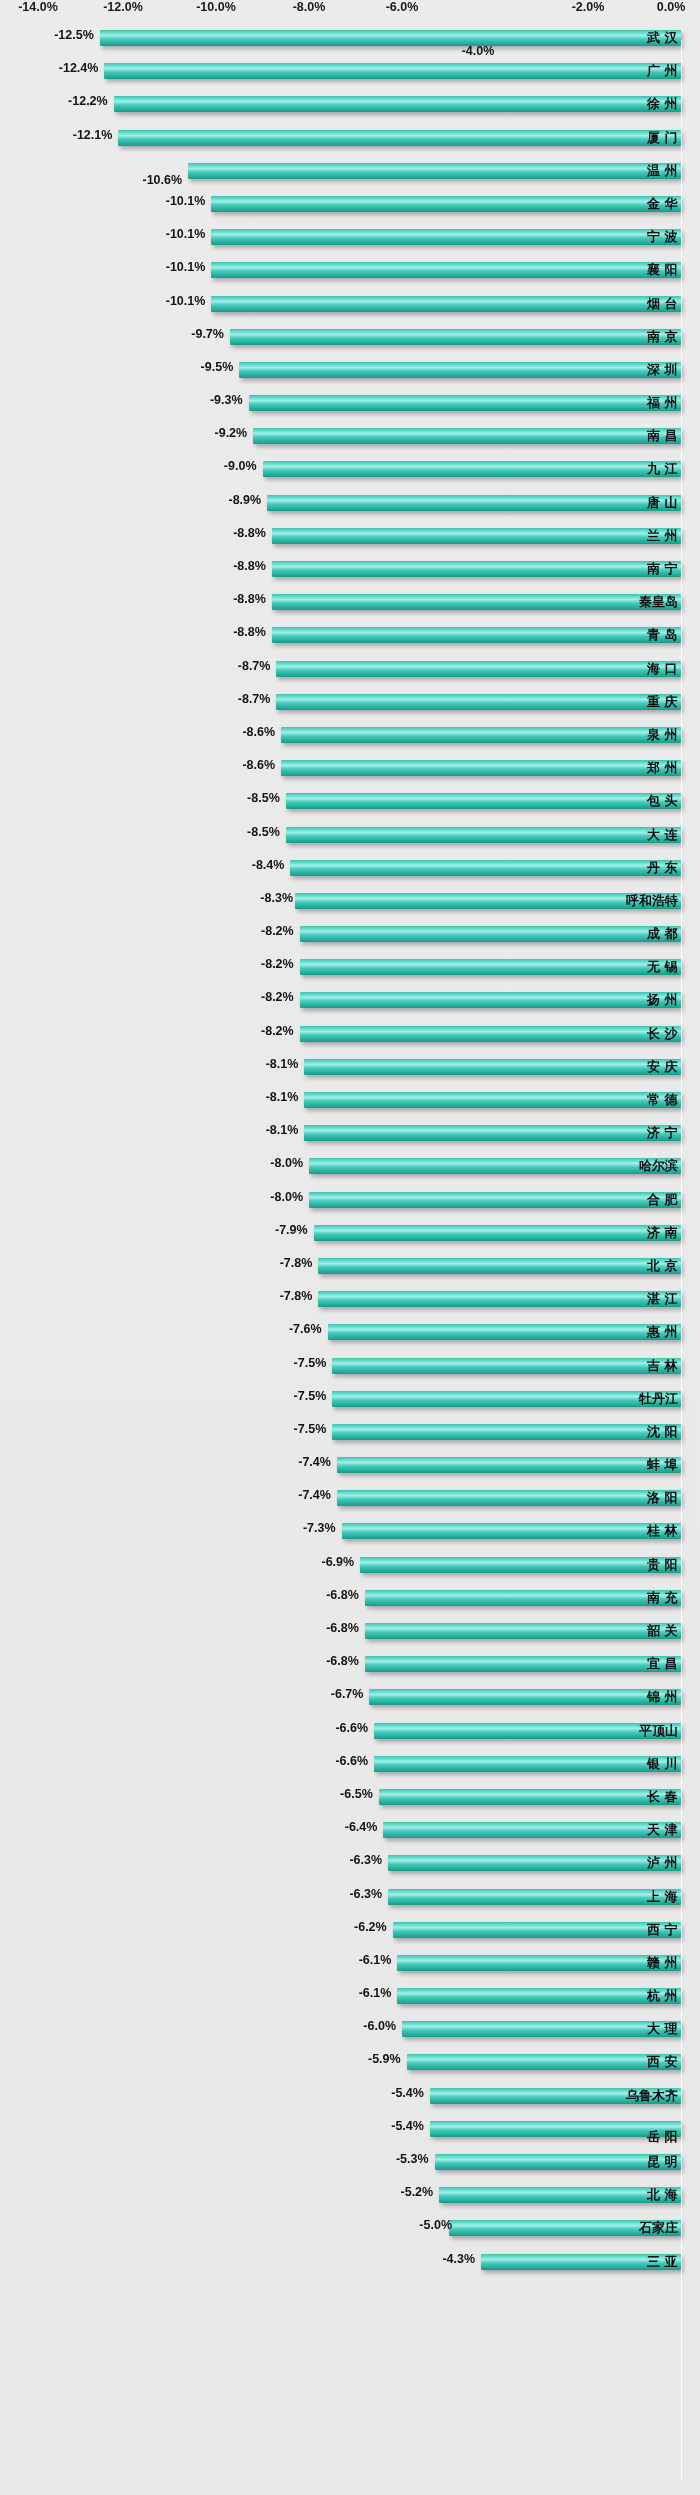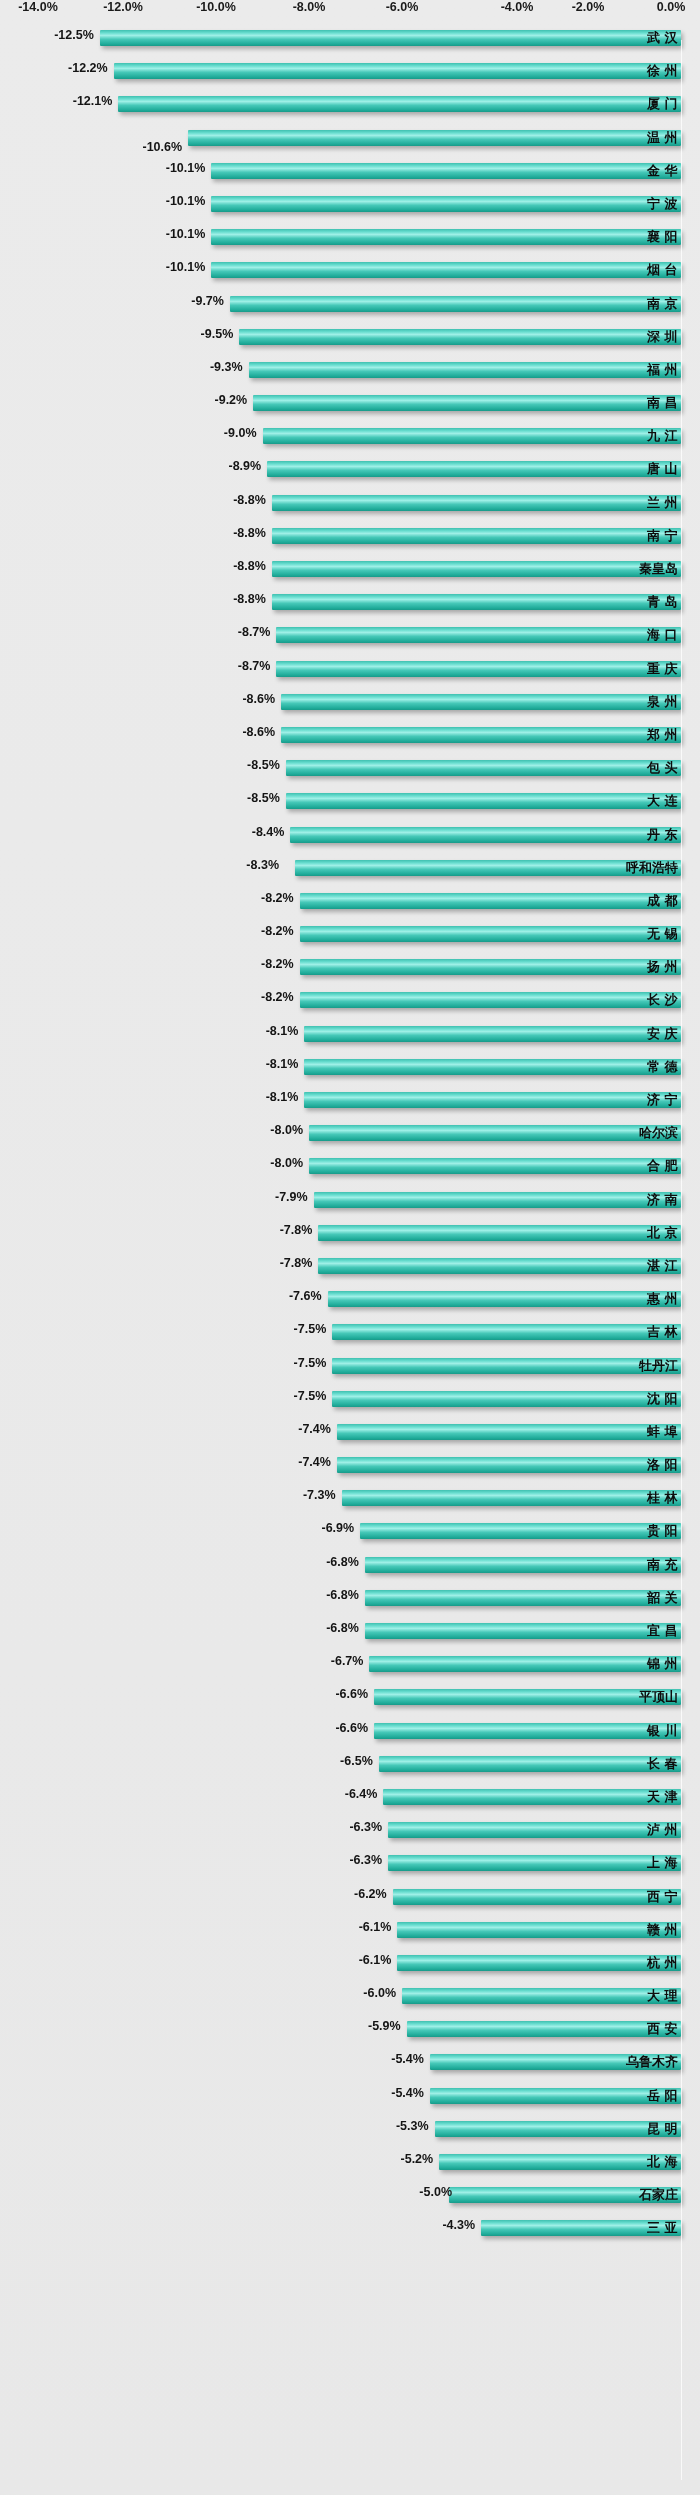--- a/index.html
+++ b/index.html
@@ -98,32 +98,37 @@
 
 <div id="chart-root">
 
 
   <div class="axis-row" id="axis-row">
       <div class="axis-tick" style="left: 38px;">-14.0%</div>
       <div class="axis-tick" style="left: 123px;">-12.0%</div>
       <div class="axis-tick" style="left: 216px;">-10.0%</div>
       <div class="axis-tick" style="left: 309px;">-8.0%</div>
       <div class="axis-tick" style="left: 402px;">-6.0%</div>
-      <div class="axis-tick" style="left: 517px;">-4.0%</div>
+      <div class="axis-tick" style="left: 478px; margin-top: 44px;">-4.0%</div>
       <div class="axis-tick" style="left: 588px;">-2.0%</div>
       <div class="axis-tick" style="left: 671px; text-align: center;">0.0%</div>
     </div>
 
   <div class="plot" id="plot">
       <div class="bar-row">
         <div class="bar" style="left: 99.75px; width: 581.25px;"></div>
         <div class="bar-value" style="left: 99.75px;">-12.5%</div>
         <div class="bar-label" style="left: 678px;">武 汉</div>
       </div>
       <div class="bar-row">
+        <div class="bar" style="left: 104.4px; width: 576.6px;"></div>
+        <div class="bar-value" style="left: 104.4px;">-12.4%</div>
+        <div class="bar-label" style="left: 678px;">广 州</div>
+      </div>
+      <div class="bar-row">
         <div class="bar" style="left: 113.7px; width: 567.3px;"></div>
         <div class="bar-value" style="left: 113.7px;">-12.2%</div>
         <div class="bar-label" style="left: 678px;">徐 州</div>
       </div>
       <div class="bar-row">
         <div class="bar" style="left: 118.35px; width: 562.65px;"></div>
         <div class="bar-value" style="left: 118.35px;">-12.1%</div>
         <div class="bar-label" style="left: 678px;">厦 门</div>
       </div>
       <div class="bar-row">
@@ -231,21 +236,21 @@
         <div class="bar-value" style="left: 285.75px;">-8.5%</div>
         <div class="bar-label" style="left: 678px;">大 连</div>
       </div>
       <div class="bar-row">
         <div class="bar" style="left: 290.4px; width: 390.6px;"></div>
         <div class="bar-value" style="left: 290.4px;">-8.4%</div>
         <div class="bar-label" style="left: 678px;">丹 东</div>
       </div>
       <div class="bar-row">
         <div class="bar" style="left: 295.05px; width: 385.95px;"></div>
-        <div class="bar-value" style="left: 285px;">-8.3%</div>
+        <div class="bar-value" style="left: 299px;">-8.3%</div>
         <div class="bar-label wide" style="left: 678px;">呼和浩特</div>
       </div>
       <div class="bar-row">
         <div class="bar" style="left: 299.7px; width: 381.3px;"></div>
         <div class="bar-value" style="left: 299.7px;">-8.2%</div>
         <div class="bar-label" style="left: 678px;">成 都</div>
       </div>
       <div class="bar-row">
         <div class="bar" style="left: 299.7px; width: 381.3px;"></div>
         <div class="bar-value" style="left: 299.7px;">-8.2%</div>
@@ -417,21 +422,21 @@
         <div class="bar-label" style="left: 678px;">西 安</div>
       </div>
       <div class="bar-row">
         <div class="bar" style="left: 429.9px; width: 251.1px;"></div>
         <div class="bar-value" style="left: 429.9px;">-5.4%</div>
         <div class="bar-label wide" style="left: 678px;">乌鲁木齐</div>
       </div>
       <div class="bar-row">
         <div class="bar" style="left: 429.9px; width: 251.1px;"></div>
         <div class="bar-value" style="left: 429.9px;">-5.4%</div>
-        <div class="bar-label" style="left: 678px;">岳 阳</div>
+        <div class="bar-label" style="left: 678px; margin-top: 8px;">岳 阳</div>
       </div>
       <div class="bar-row">
         <div class="bar" style="left: 434.55px; width: 246.45px;"></div>
         <div class="bar-value" style="left: 434.55px;">-5.3%</div>
         <div class="bar-label" style="left: 678px;">昆 明</div>
       </div>
       <div class="bar-row">
         <div class="bar" style="left: 439.2px; width: 241.8px;"></div>
         <div class="bar-value" style="left: 439.2px;">-5.2%</div>
         <div class="bar-label" style="left: 678px;">北 海</div>

